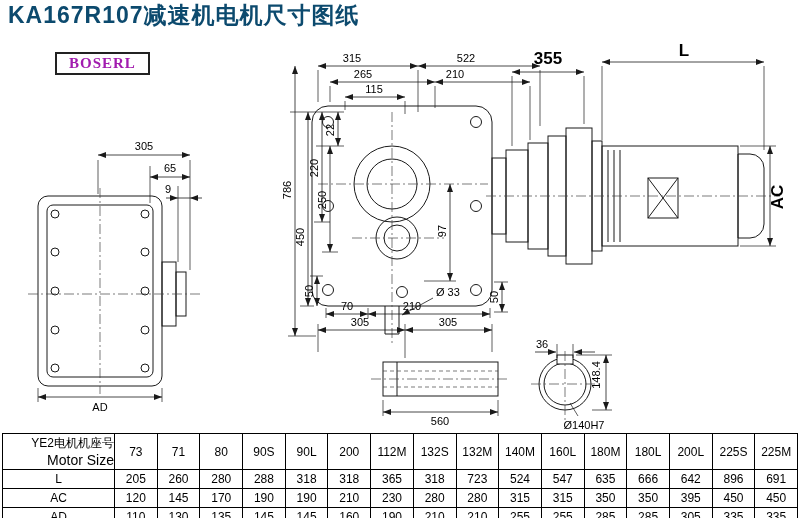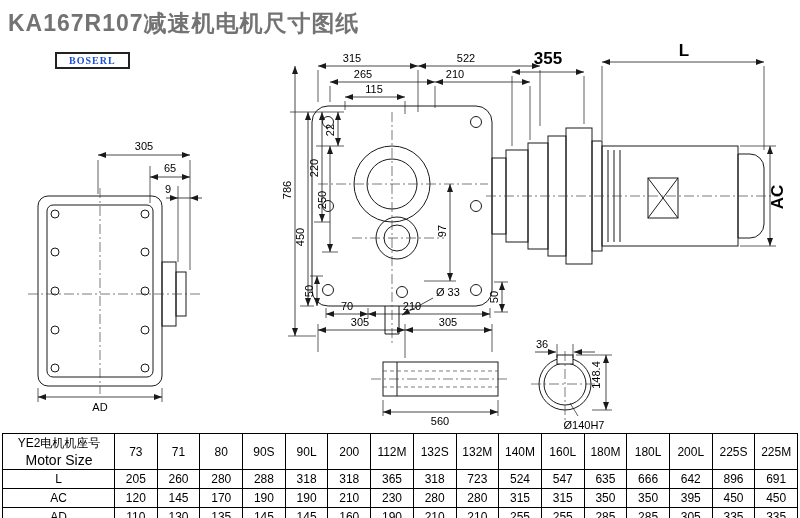--- a/index.html
+++ b/index.html
@@ -1,35 +1,35 @@
 <!DOCTYPE html>
 <html><head>
 <meta charset="utf-8">
 <style>
   *{margin:0;padding:0;box-sizing:border-box}
   html,body{width:800px;height:518px;background:#fff;overflow:hidden;
     font-family:"Liberation Sans",sans-serif;color:#000;position:relative}
-  .title{position:absolute;top:8px;left:8px;font-size:23px;font-weight:bold;
-    color:#737373;letter-spacing:1px;white-space:nowrap}
+  .title{position:absolute;top:0;left:8px;font-size:23px;font-weight:bold;
+    color:#0c4a6e;letter-spacing:1px;white-space:nowrap}
   .logo{position:absolute;top:52px;left:55px;border:2px solid #222;background:#fff;
     padding:1px 12px;font-family:"Liberation Serif",serif;font-weight:bold;
-    font-size:10px;color:#1d4ed8;letter-spacing:1px}
+    font-size:15px;color:#a21caf;letter-spacing:1px}
   svg.drawing{position:absolute;top:0;left:0}
   .geo{stroke:#1a1a1a;fill:none;stroke-width:1}
   .thin{stroke:#1a1a1a;fill:none;stroke-width:0.7}
   .dim{stroke:#1a1a1a;fill:none;stroke-width:0.8}
   .cl{stroke:#444;fill:none;stroke-width:0.7;stroke-dasharray:10 3 2 3}
   .hid{stroke:#444;fill:none;stroke-width:0.7;stroke-dasharray:4 3}
   .dt{font-family:"Liberation Sans",sans-serif;font-size:11px;fill:#000;stroke:none}
   .dtb{font-family:"Liberation Sans",sans-serif;font-size:17px;font-weight:bold;fill:#000;stroke:none}
   table.sizes{position:absolute;left:2px;top:433px;width:796px;border-collapse:collapse;
     table-layout:fixed;font-size:12px;background:#fff}
   table.sizes th,table.sizes td{border:1px solid #000;text-align:center;
     font-weight:normal;padding:1px 0;height:19px;overflow:hidden;white-space:nowrap}
-  table.sizes th.first{width:112px;text-align:center;padding-left:1px;height:26px}
+  table.sizes th.first{width:112px;text-align:right;padding-left:1px;height:26px}
   table.sizes th.first .en{font-size:14px}
   table.sizes th.rowlabel{text-align:center}
 </style>
 </head>
 <body>
 
 <h1 class="title">KA167R107减速机电机尺寸图纸</h1>
 <div class="logo">
   <span>BOSERL</span>
 </div>

